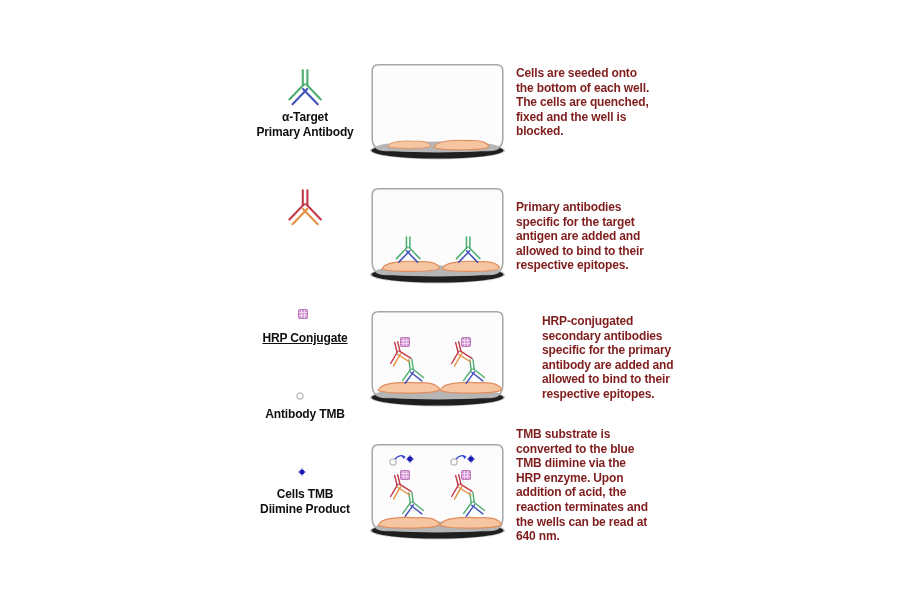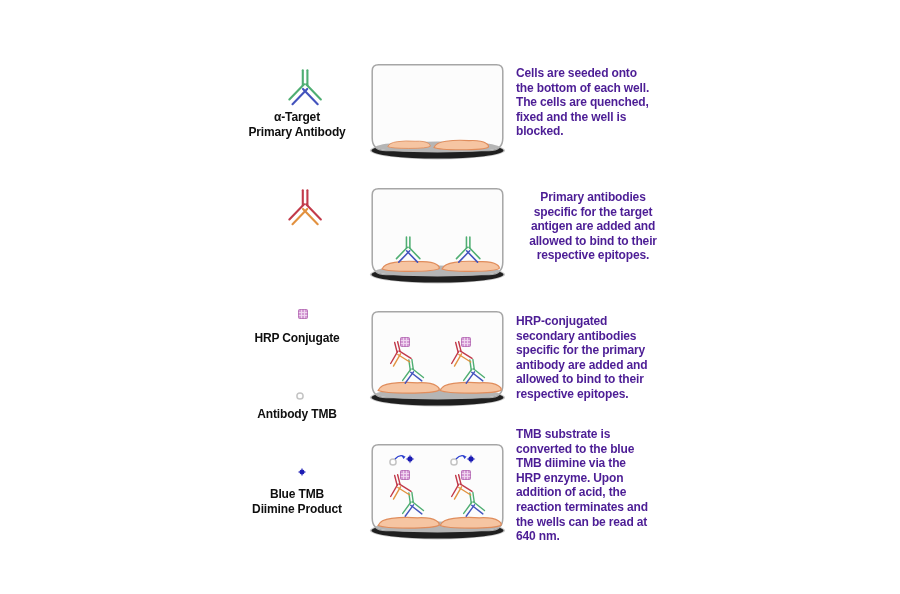--- a/index.html
+++ b/index.html
@@ -2,28 +2,28 @@
 <html><head>
 <meta charset="utf-8">
 <style>
   html,body { margin:0; padding:0; background:#ffffff; }
   .canvas {
     position:relative; width:900px; height:594px; background:#ffffff;
     font-family:"Liberation Sans", sans-serif; overflow:hidden; color:#0f0f0f;
   }
   .abs { position:absolute; }
   .legend-label {
-    position:absolute; left:212px; width:170px; text-align:center;
+    position:absolute; left:220px; width:170px; text-align:center;
     font-size:12px; line-height:14.5px; font-weight:bold;
     letter-spacing:-0.15px; white-space:pre-line; color:#0f0f0f;
   }
   .desc {
     position:absolute; left:516px; width:154px;
     font-size:12px; line-height:14.6px; font-weight:bold;
-    letter-spacing:-0.15px; white-space:pre-line; color:#4c1d95;
+    letter-spacing:-0.15px; white-space:pre-line; color:#7f1d1d;
   }
   svg { display:block; }
 </style>
 </head>
 <body>
 
 <div class="canvas">
 
   <svg width="0" height="0" style="position:absolute" aria-hidden="true">
     <defs>
@@ -114,55 +114,55 @@
   </svg>
 
   <svg class="abs" style="left:369px; top:186px;" width="137" height="100" viewBox="0 0 137 100">
     <use href="#wellbody"></use>
     <use href="#cell" transform="translate(12,74) scale(1.05)"></use>
     <use href="#cell" transform="translate(72,74) scale(1.05)"></use>
     <use href="#abg" transform="translate(22,50) scale(0.78)"></use>
     <use href="#abg" transform="translate(82,50) scale(0.78)"></use>
   </svg>
 
-  <div class="desc" style="top:190px;text-align:center;">Primary antibodies
+  <div class="desc" style="top:200px;">Primary antibodies
 specific for the target
 antigen are added and
 allowed to bind to their
 respective epitopes.</div>
 
   <svg class="abs" style="left:296px; top:307px;" width="14" height="14" viewBox="0 0 14 14">
     <use href="#hrp" transform="translate(2,2)"></use>
   </svg>
-  <div class="legend-label" style="top:331px;">HRP Conjugate</div>
+  <div class="legend-label" style="top:331px;text-decoration:underline;">HRP Conjugate</div>
 
   <svg class="abs" style="left:294px; top:390px;" width="12" height="12" viewBox="0 0 12 12">
     <use href="#tmbc" transform="translate(2,2)"></use>
   </svg>
   <div class="legend-label" style="top:407px;">Antibody TMB</div>
 
   <svg class="abs" style="left:369px; top:309px;" width="137" height="100" viewBox="0 0 137 100">
     <use href="#wellbody"></use>
     <use href="#cell" transform="translate(8,72) scale(1.12)"></use>
     <use href="#cell" transform="translate(70,72) scale(1.12)"></use>
     <use href="#stack3" transform="translate(10,22)"></use>
     <use href="#stack3" transform="translate(71,22)"></use>
   </svg>
 
-  <div class="desc" style="top:314px;">HRP-conjugated
+  <div class="desc" style="top:314px;margin-left:26px;">HRP-conjugated
 secondary antibodies
 specific for the primary
 antibody are added and
 allowed to bind to their
 respective epitopes.</div>
 
   <svg class="abs" style="left:294px; top:464px;" width="16" height="16" viewBox="0 0 16 16">
     <use href="#star" transform="translate(8,8) scale(0.95)"></use>
   </svg>
-  <div class="legend-label" style="top:487px;">Blue TMB
+  <div class="legend-label" style="top:487px;">Cells TMB
 Diimine Product</div>
 
   <svg class="abs" style="left:369px; top:442px;" width="137" height="100" viewBox="0 0 137 100">
     <use href="#wellbody"></use>
     <use href="#cell" transform="translate(8,74) scale(1.12)"></use>
     <use href="#cell" transform="translate(70,74) scale(1.12)"></use>
     <use href="#stack4" transform="translate(10,12)"></use>
     <use href="#stack4" transform="translate(71,12)"></use>
   </svg>
 

